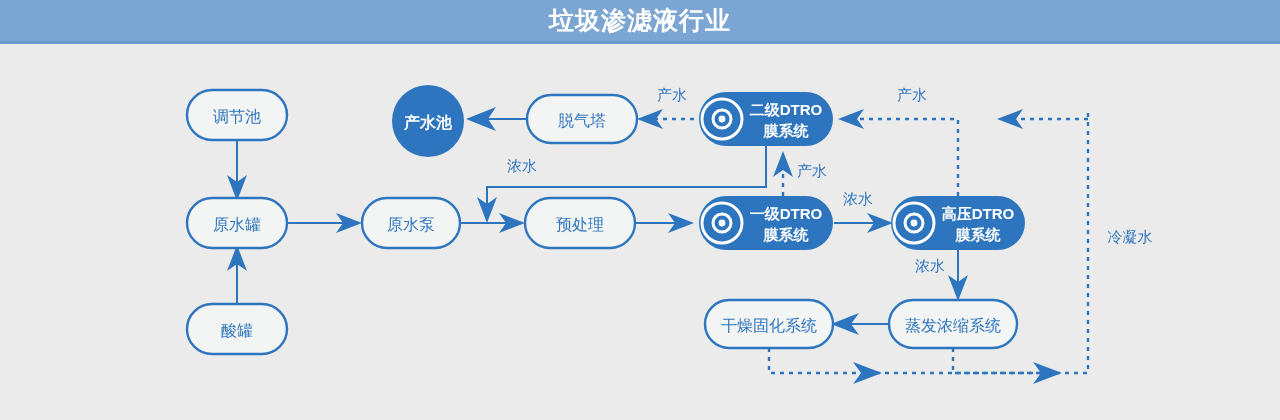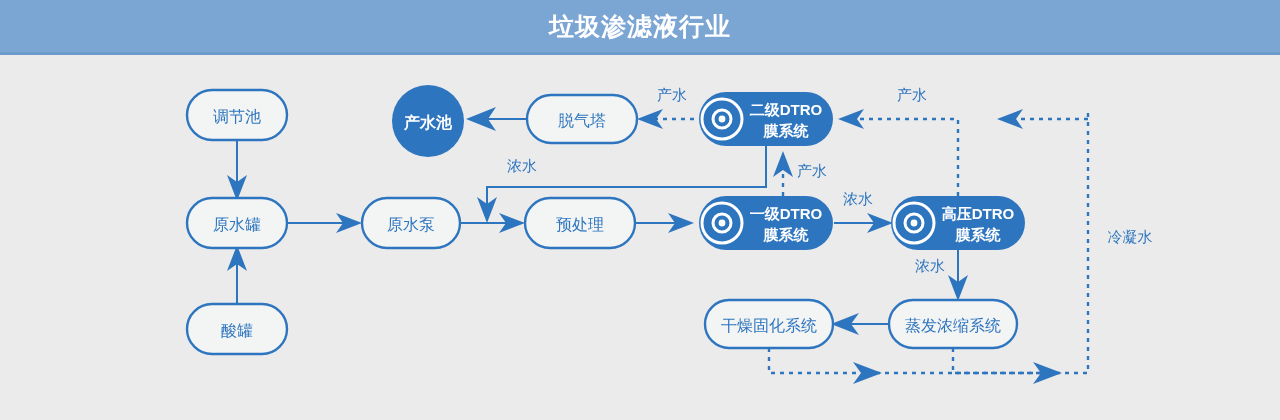--- a/index.html
+++ b/index.html
@@ -16,21 +16,21 @@
   #app {
     position: relative;
     width: 1280px;
     height: 420px;
     background: #ebebeb;
   }
   .header-bar {
     position: absolute;
     left: 0; top: 0;
     width: 1280px;
-    height: 55px;
+    height: 44px;
     background: #7ba5d3;
     border-bottom: 3px solid #6d9bcd;
     box-sizing: border-box;
     display: flex;
     align-items: center;
     justify-content: center;
   }
   .header-title {
     color: #ffffff;
     font-size: 25px;

